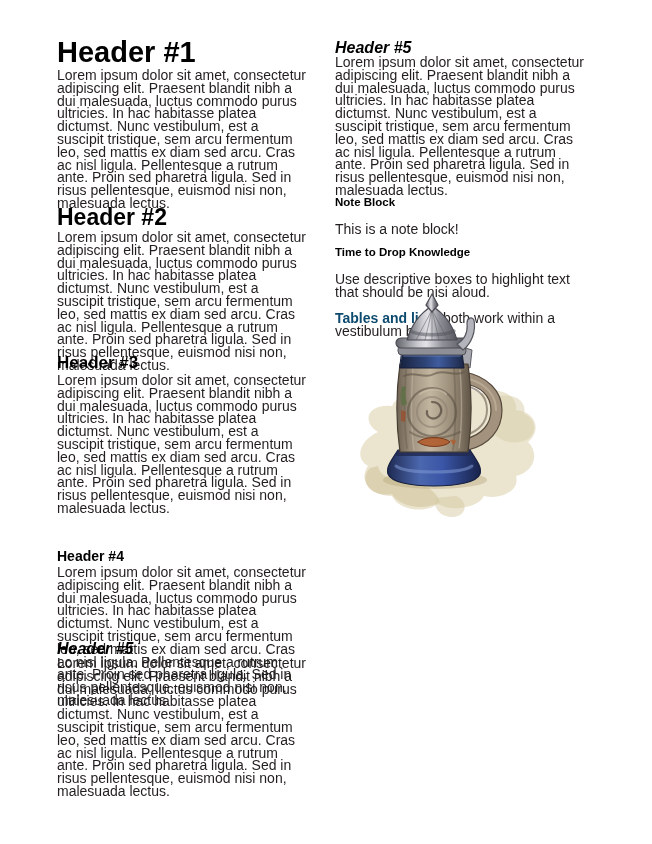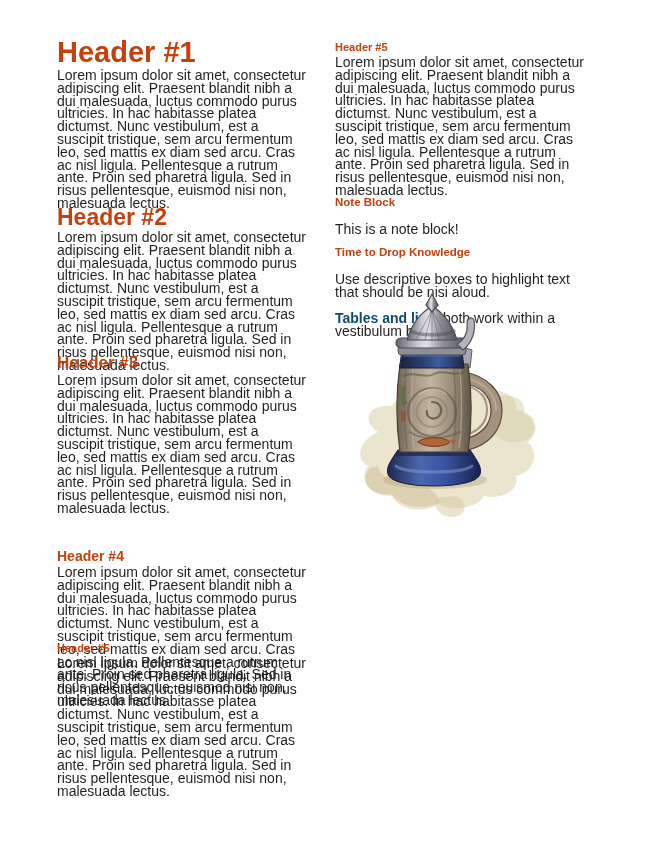--- a/index.html
+++ b/index.html
@@ -16,26 +16,26 @@
   .sec { position: absolute; width: 250px; }
   .sec-left  { left: 57px; }
   .sec-right { left: 335px; width: 252px; }
   .sec p {
     margin: 2px 0 0 0;
     font-size: 14px;
     line-height: 12.8px;
     letter-spacing: 0;
     color: #221e1e;
   }
-  h1, h2, h3, h4, h5, h6 { margin: 0; color: #c2410c; font-weight: 700; }
+  h1, h2, h3, h4, h5, h6 { margin: 0; color: #000000; font-weight: 700; }
   h1 { font-size: 29px;   line-height: 30px; }
   h2 { font-size: 23px;   line-height: 24px; }
   h3 { font-size: 17px;   line-height: 18px; }
   h4 { font-size: 14px;   line-height: 15px; margin-top: 46px; }
-  h5 { font-size: 11px; line-height: 13px; }
+  h5 { font-size: 16px; line-height: 13px; font-style: italic; }
   h6 { font-size: 11.5px; line-height: 13px; }
   .notes p { margin-top: 14px; }
   .notes h6 { margin-top: 10px; }
   .bold-lead { font-weight: 700; color: #0c4a6e; }
   .illus {
     position: absolute;
     left: 340px;
     top: 290px;
     width: 300px;
     height: 235px;

